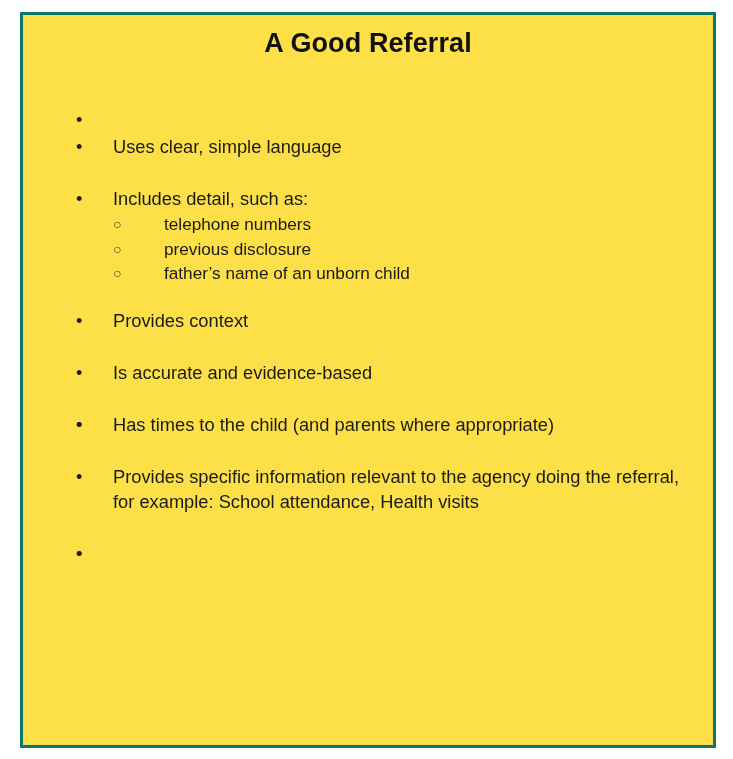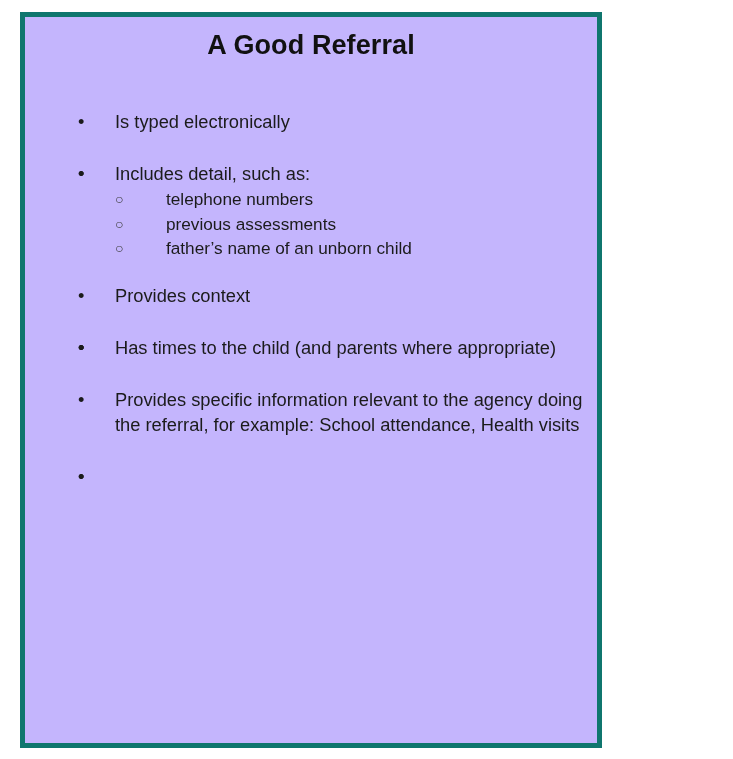--- a/index.html
+++ b/index.html
@@ -21,25 +21,25 @@
     height: 759px;
     background: #ffffff;
     overflow: hidden;
   }
 
   
   #referral-card {
     position: absolute;
     left: 20px;
     top: 12px;
-    width: 582px;
+    width: 696px;
     height: 736px;
     box-sizing: border-box;
-    border: 5px solid #0f766e;
-    background: #c4b5fd;
+    border: 3px solid #0f766e;
+    background: #fde047;
   }
 
   
   #card-title {
     margin: 0;
     padding: 0;
     position: absolute;
     left: 0;
     right: 0;
     top: 13px;
@@ -130,53 +130,54 @@
 <div id="slide-canvas">
 
   <div id="referral-card">
 
     <h1 id="card-title">A Good Referral</h1>
 
     <div id="bullet-list">
 
       <div class="bullet-item">
         <span class="bullet-marker">•</span>
-        <span class="bullet-text">Is typed electronically</span>
-      </div>
-
-      <div class="bullet-item">
-        <span class="bullet-marker">•</span>
+      </div>
+
+      <div class="bullet-item">
+        <span class="bullet-marker">•</span>
+        <span class="bullet-text">Uses clear, simple language</span>
       </div>
 
       <div class="bullet-item has-sublist">
         <span class="bullet-marker">•</span>
         <span class="bullet-text">Includes detail, such as:</span>
         <ul class="sub-list">
           <li class="sub-item">
             <span class="sub-marker">○</span>
             <span class="sub-text">telephone numbers</span>
           </li>
           <li class="sub-item">
             <span class="sub-marker">○</span>
-            <span class="sub-text">previous assessments</span>
+            <span class="sub-text">previous disclosure</span>
           </li>
           <li class="sub-item">
             <span class="sub-marker">○</span>
             <span class="sub-text">father’s name of an unborn child</span>
           </li>
         </ul>
       </div>
 
       <div class="bullet-item">
         <span class="bullet-marker">•</span>
         <span class="bullet-text">Provides context</span>
       </div>
 
       <div class="bullet-item">
         <span class="bullet-marker">•</span>
+        <span class="bullet-text">Is accurate and evidence-based</span>
       </div>
 
       <div class="bullet-item">
         <span class="bullet-marker">•</span>
       </div>
 
       <div class="bullet-item">
         <span class="bullet-marker">•</span>
         <span class="bullet-text">Has times to the child (and parents where appropriate)</span>
       </div>

